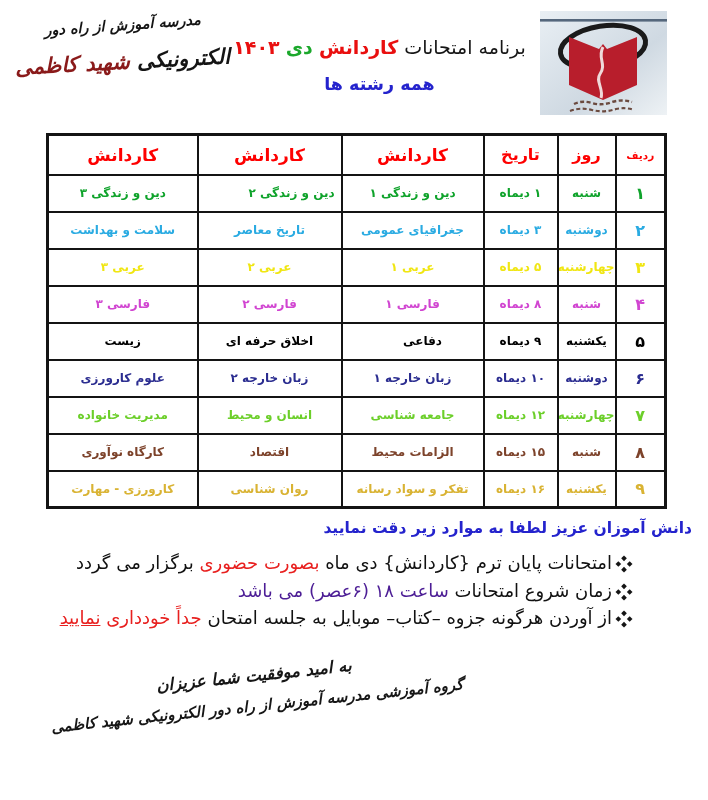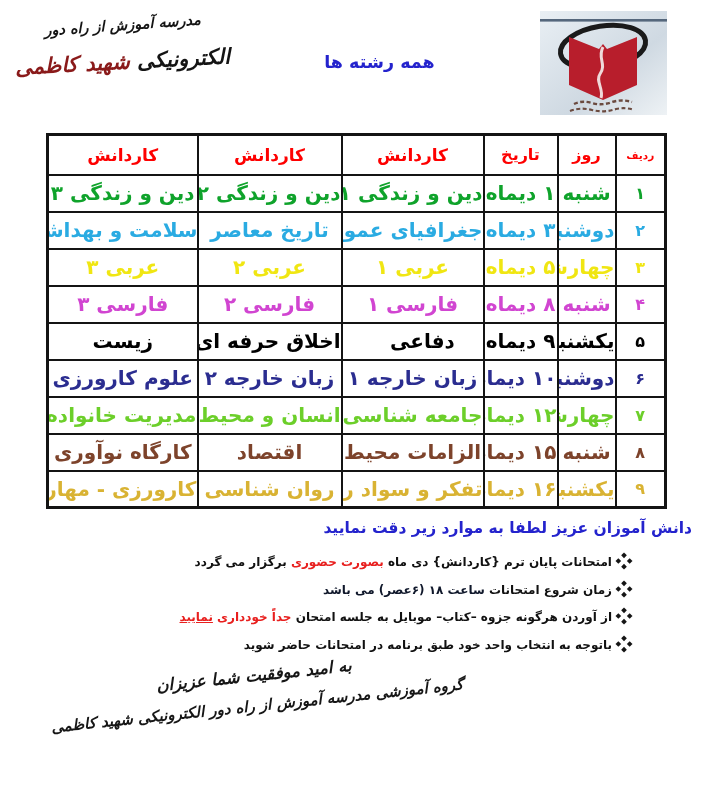--- a/index.html
+++ b/index.html
@@ -25,28 +25,28 @@
   
   .sched{position:absolute;left:46px;top:133px;border-collapse:collapse;direction:rtl;
          table-layout:fixed;width:618px;border:3px solid #141414;}
   .sched th,.sched td{border:2.4px solid #141414;text-align:center;vertical-align:middle;
          padding:0;overflow:hidden;white-space:nowrap;background:#fff;}
   .sched thead tr{height:40px;}
   .sched tbody tr{height:37px;}
   th.h-sub{color:#fe0000;font-size:17px;font-weight:700;}
   th.h-small{color:#fe0000;font-size:10.5px;font-weight:700;margin-top:12px;}
   th.h-mid{color:#fe0000;font-size:16px;font-weight:700;}
-  .sched td{font-size:20px;font-weight:700;}
+  .sched td{font-size:12px;font-weight:700;}
   .sched td.num{font-size:16px;}
 
   
   .note-heading{position:absolute;right:16px;top:519px;direction:rtl;white-space:nowrap;
                 font-size:15.5px;font-weight:700;color:#2423cd;}
   .notes{position:absolute;right:78px;top:553px;width:575px;direction:rtl;text-align:right;}
-  .note-line{white-space:nowrap;line-height:19px;margin-bottom:8.5px;font-size:12px;font-weight:700;color:#111;}
+  .note-line{white-space:nowrap;line-height:19px;margin-bottom:8.5px;font-size:18px;font-weight:400;color:#111;}
   .dmark{display:inline-block;width:12px;height:12px;position:relative;vertical-align:-1px;margin-left:6px;}
   .dmark::before{content:"";position:absolute;left:4px;top:4px;width:4px;height:4px;background:transparent;
                  transform:rotate(45deg);
                  box-shadow:4px 4px 0 #151515,-4px -4px 0 #151515,4px -4px 0 #151515,-4px 4px 0 #151515;}
 
   
   .signature{position:absolute;left:38px;top:666px;width:435px;text-align:center;direction:rtl;
              font-family:"DejaVu Serif",serif;font-style:italic;color:#161616;transform:rotate(-6deg);}
   .sig-line1{font-size:16.5px;font-weight:600;}
   .sig-line2{font-size:15px;font-weight:600;margin-top:12px;white-space:nowrap;}
@@ -58,20 +58,26 @@
 
   <div class="school-name">
     <div class="school-line1">مدرسه آموزش از راه دور</div>
     <div class="school-line2">
       <span>الکترونیکی</span>
       <span class="school-red">شهید کاظمی</span>
     </div>
   </div>
 
   <div class="title-block">
+    <div class="title-line" dir="rtl">
+      <span class="t-black">برنامه امتحانات</span>
+      <span class="t-red">کاردانش</span>
+      <span class="t-green">دی</span>
+      <span class="t-red">۱۴۰۳</span>
+    </div>
     <div class="subtitle">همه رشته ها</div>
   </div>
 
   <svg class="logo" viewBox="0 0 127 104">
     <defs>
       <linearGradient id="lg" x1="0" y1="0" x2="1" y2="1">
         <stop offset="0" stop-color="#e9eff4"></stop>
         <stop offset="0.6" stop-color="#cfd9e2"></stop>
         <stop offset="1" stop-color="#eef2f5"></stop>
       </linearGradient>
@@ -176,23 +182,22 @@
           <td style="color: rgb(217, 179, 51);">تفکر و سواد رسانه</td>
           <td style="color: rgb(217, 179, 51);">روان شناسی</td>
           <td style="color: rgb(217, 179, 51);">کارورزی - مهارت</td>
         </tr>
       </tbody>
   </table>
 
   <div class="note-heading">دانش آموزان عزیز لطفا به موارد زیر دقت نمایید</div>
   <div class="notes">
       <div class="note-line"><span class="dmark"></span><span style="color: rgb(17, 17, 17);">امتحانات پایان ترم {کاردانش} دی ماه </span><span style="color: rgb(232, 32, 31);">بصورت حضوری</span><span style="color: rgb(17, 17, 17);"> برگزار می گردد</span></div>
-      <div class="note-line"><span class="dmark"></span><span style="color: rgb(17, 17, 17);">زمان شروع امتحانات  </span><span style="color: #0f172a; text-align: right;">ساعت ۱۸ (۶عصر) می باشد</span></div>
+      <div class="note-line"><span class="dmark"></span><span style="color: rgb(17, 17, 17);">زمان شروع امتحانات  </span><span style="color: #4c1d95; text-align: right;">ساعت ۱۸ (۶عصر) می باشد</span></div>
       <div class="note-line"><span class="dmark"></span><span style="color: rgb(17, 17, 17);">از آوردن هرگونه جزوه –کتاب– موبایل به جلسه امتحان </span><span style="color: rgb(232, 32, 31);">جداً خودداری </span><span style="color: rgb(232, 32, 31); text-decoration: underline;">نمایید</span></div>
-      <div class="note-line"><span class="dmark"></span><span style="color: rgb(17, 17, 17);">باتوجه به انتخاب واحد خود طبق برنامه در امتحانات حاضر شوید</span></div>
     </div>
 
   <div class="signature">
     <div class="sig-line1">به امید موفقیت شما عزیزان</div>
     <div class="sig-line2">گروه آموزشی مدرسه آموزش از راه دور الکترونیکی شهید کاظمی</div>
   </div>
 
 </div>
 
 </body></html>

